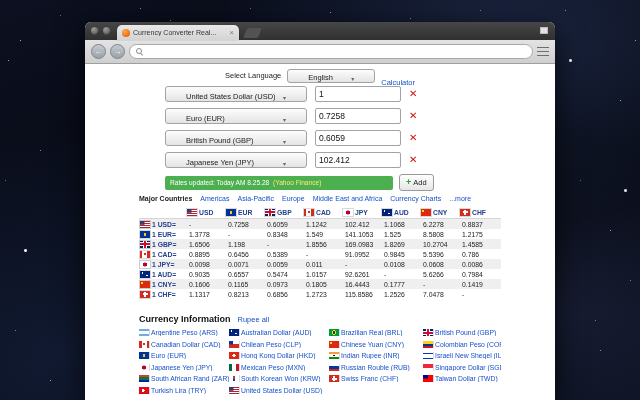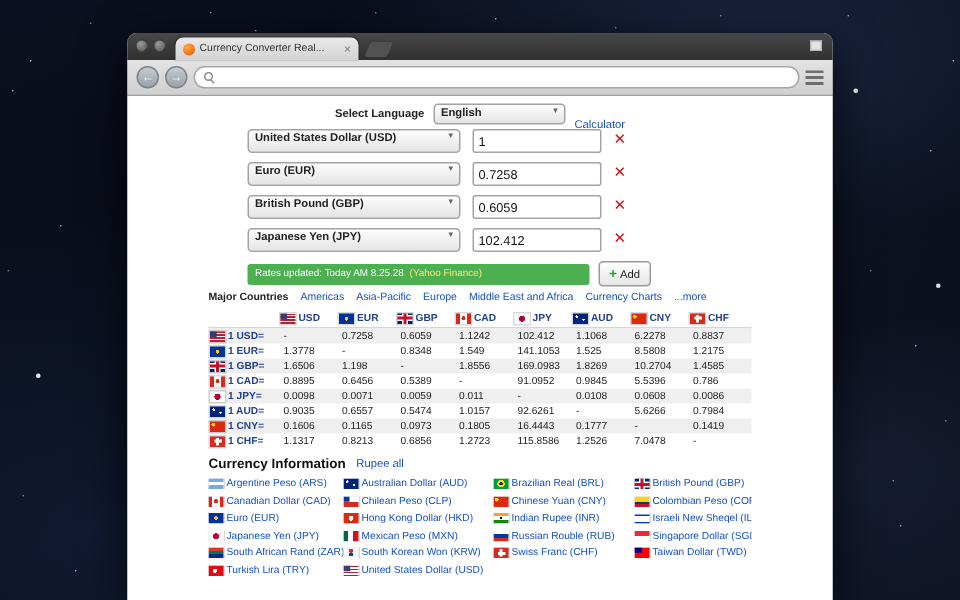--- a/index.html
+++ b/index.html
@@ -64,25 +64,25 @@
   .search-icon::before{content:"";position:absolute;left:0;top:0;width:4px;height:4px;
     border:1px solid #8a8a8a;border-radius:50%;}
   .search-icon::after{content:"";position:absolute;left:5px;top:5px;width:3px;height:1px;
     background:#8a8a8a;transform:rotate(45deg);transform-origin:0 0;}
   .menu-btn{width:12px;height:10px;flex:none;
     background:repeating-linear-gradient(#6e6e6e 0 1.5px,transparent 1.5px 4px);}
   
   .page{height:336px;background:#fff;overflow:hidden;}
   .content{width:362px;margin:0 auto;padding-top:4px;}
   .lang-row{height:15px;display:flex;align-items:center;justify-content:center;gap:6px;}
-  .lang-label{font-size:7.5px;font-weight:bold;color:#222;}
-  .select{display:flex;align-items:flex-start;justify-content:space-between;
+  .lang-label{font-size:7.5px;font-weight:normal;color:#222;}
+  .select{display:flex;align-items:flex-end;justify-content:space-between;
     border:1px solid #a3a3a3;border-radius:3px;box-sizing:border-box;
     background:linear-gradient(#fdfdfd,#e4e4e4);font-size:7.5px;color:#222;
-    padding:0 4px;height:14px;font-weight:bold;}
+    padding:0 20px;height:14px;}
   .lang-select{width:88px;}
   .sel-arrow{font-size:6px;color:#666;margin-left:3px;}
   a{text-decoration:none;}
   .calc-link{font-size:7.5px;color:#1550c8;margin-top:14px;}
   .conv-rows{margin-top:3px;margin-left:26px;}
   .conv-row{display:flex;align-items:center;gap:8px;height:16px;margin-bottom:6px;}
   .cur-select{width:142px;height:16px;}
   .amt-input{width:86px;height:16px;border:1px solid #a3a3a3;border-radius:2px;
     font-size:8.5px;padding:0 3px;box-sizing:border-box;color:#111;
     font-family:"Liberation Sans","DejaVu Sans",sans-serif;}
@@ -102,21 +102,21 @@
   .fx-tab[data-selected="true"]{color:#222;font-weight:bold;}
   .fx-table{margin-top:3px;width:362px;}
   .tr{display:flex;height:10px;align-items:center;}
   .thead{height:12px;border-bottom:1px solid #d6d6d6;}
   .td{box-sizing:border-box;}
   .label-col{width:48px;display:flex;align-items:center;padding-left:1px;}
   .col-h{width:39px;display:flex;align-items:center;font-size:6.8px;font-weight:bold;color:#23418f;}
   .val{width:39px;font-size:6.8px;color:#222;padding-left:2px;white-space:nowrap;}
   .row-label{font-size:6.8px;font-weight:bold;color:#23418f;white-space:nowrap;}
   .tbody .tr:nth-child(odd){background:#efefef;}
-  .info-head{margin-top:5px;display:flex;align-items:flex-start;gap:7px;height:10px;}
+  .info-head{margin-top:15px;display:flex;align-items:flex-end;gap:7px;height:10px;}
   .info-title{font-size:9px;font-weight:bold;color:#111;}
   .show-all{font-size:7.5px;color:#1550c8;}
   .info-grid{margin-top:3px;display:grid;grid-template-columns:90px 100px 94px 78px;
     grid-auto-rows:11.5px;align-items:center;}
   .info-link{display:flex;align-items:center;font-size:6.8px;color:#1550c8;
     white-space:nowrap;overflow:hidden;}
   
   .flag{display:inline-block;width:12px;height:8px;flex:none;margin-right:3px;
     background:#ccc;box-shadow:0 0 0 1px rgba(0,0,0,.15);}
   .flag.sm{width:10px;height:7px;margin-right:2px;}

